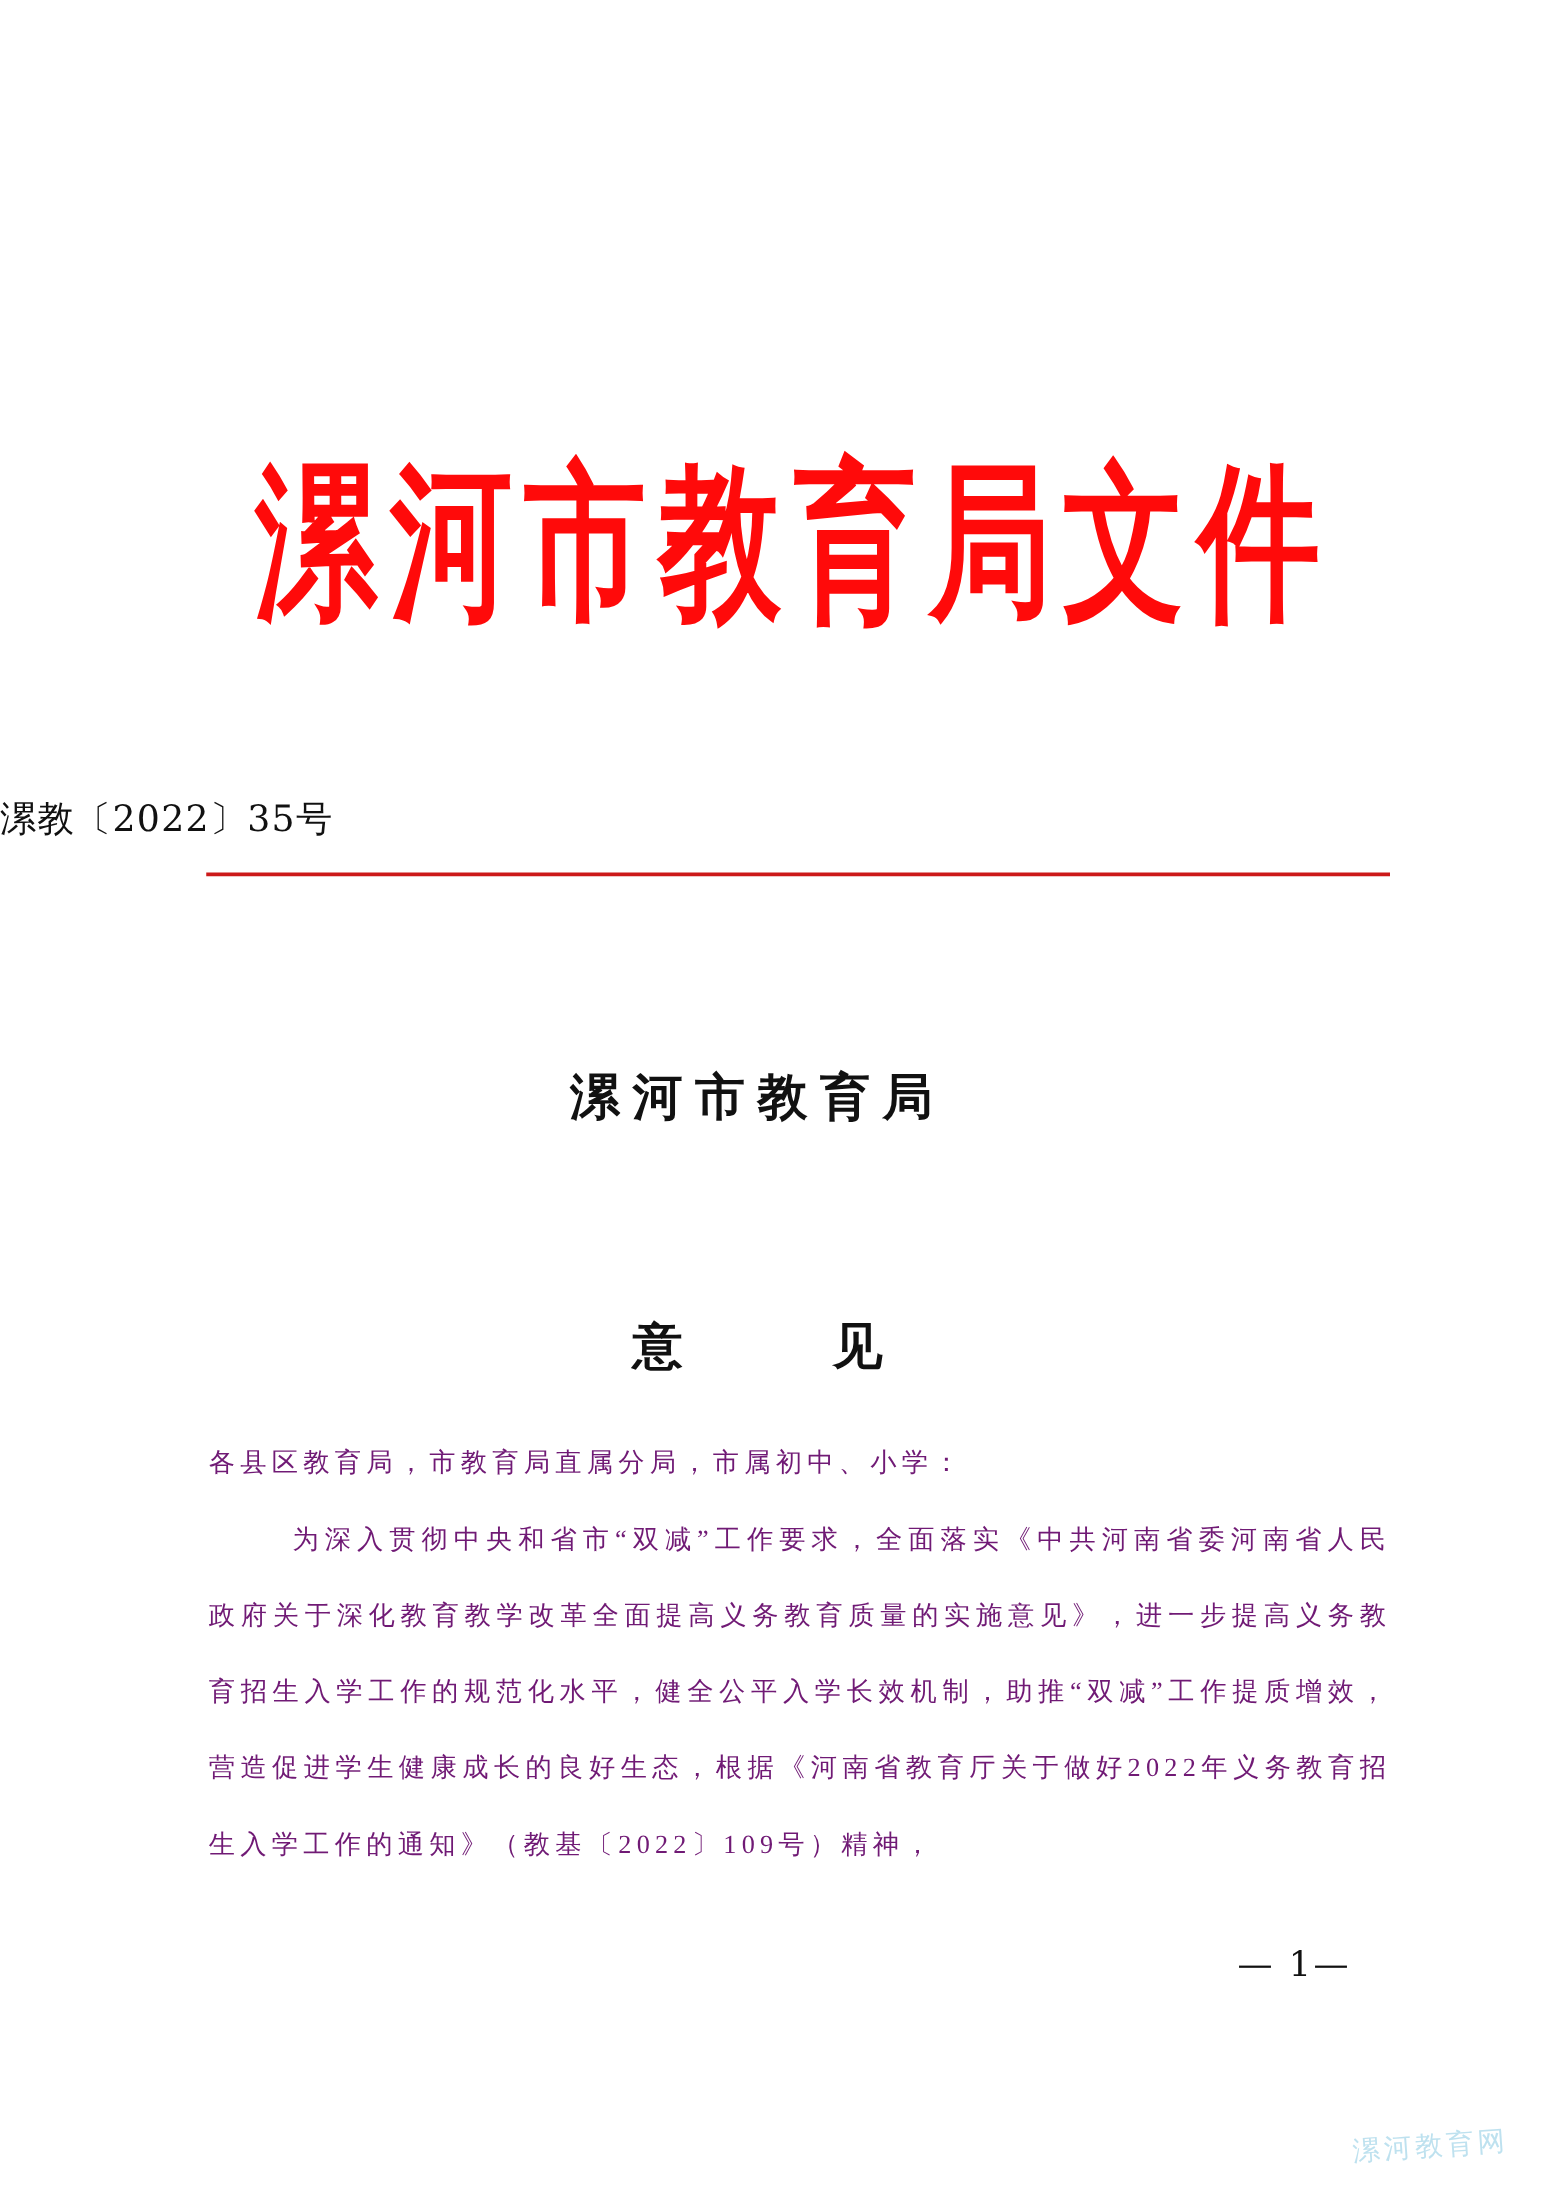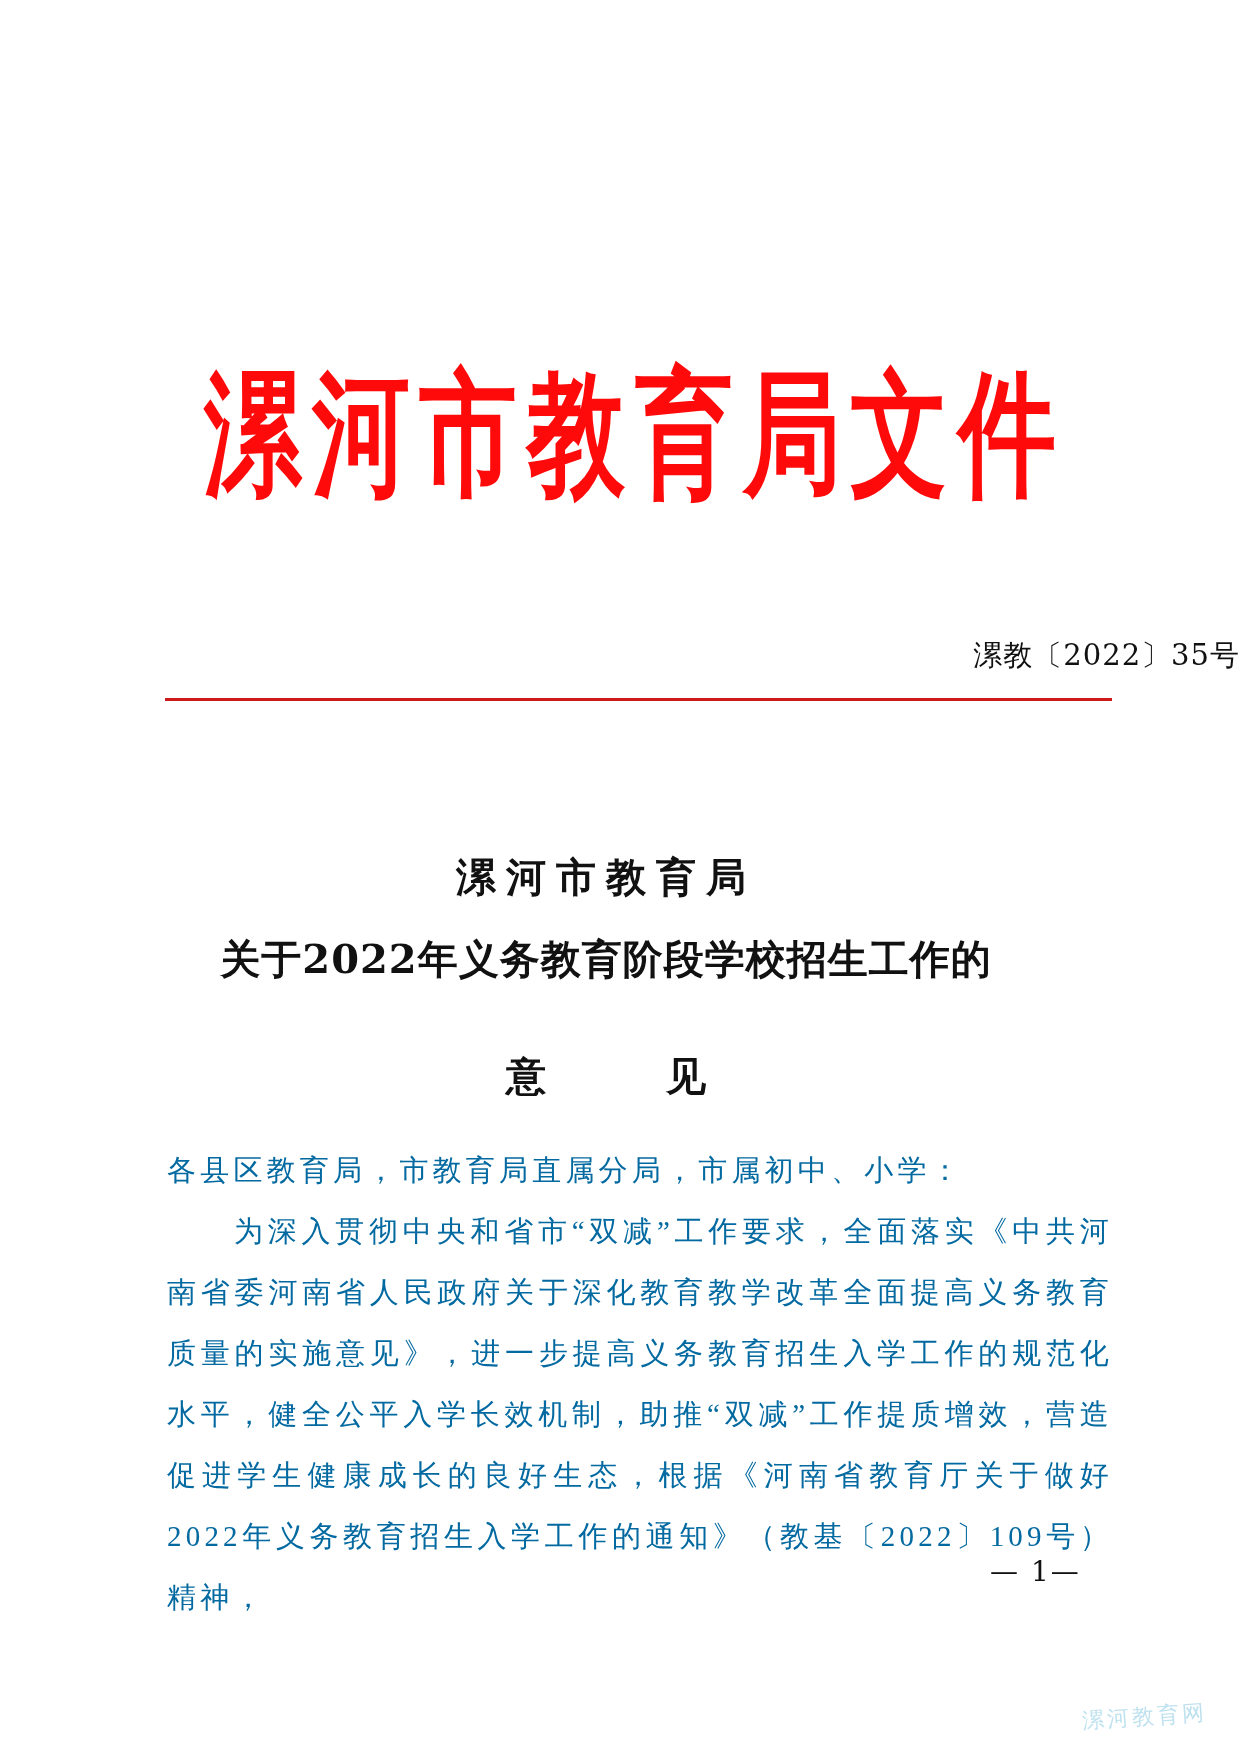--- a/index.html
+++ b/index.html
@@ -11,37 +11,37 @@
   .red-title {
     position: absolute; left: 200px; top: 360px; width: 860px; height: 150px;
     display: flex; justify-content: space-between; align-items: center;
   }
   .red-title span {
     display: inline-block; color: #ff0a0a; font-family: "DejaVu Sans", sans-serif;
     font-size: 106px; font-weight: bold; line-height: 1; transform: scaleY(1.28) scaleX(0.92);
     width: 106px; text-align: center;
   }
   .doc-number {
-    position: absolute; left: 0; width: 1240px; top: 636px; text-align: right;
+    position: absolute; left: 0; width: 1240px; top: 636px; text-align: left;
     font-size: 29px; letter-spacing: 1px; color: #111;
   }
   .red-rule {
     position: absolute; left: 165px; top: 698px; width: 947px; height: 3px; background: #cc1a1a;
   }
   .heading {
     position: absolute; left: 0; width: 1212px; text-align: center;
     font-weight: bold; font-size: 40px; color: #111; font-family: "DejaVu Serif", serif;
   }
   .h1 { top: 850px; letter-spacing: 10px; }
   .h2 { top: 932px; letter-spacing: 1px; }
   .h3 { top: 1014px; margin-top: 35px; }
   .h3 .gap { display: inline-block; width: 120px; }
   .body-text {
     position: absolute; left: 167px; top: 1140px; width: 946px;
-    font-size: 29px; line-height: 61px; letter-spacing: 4.2px; color: #0369a1; text-align: justify;
+    font-size: 21px; line-height: 61px; letter-spacing: 4.2px; color: #701a75; text-align: justify;
   }
   .body-text p { margin: 0; }
   .indent { text-indent: 67px; font-family: Liberation Serif, serif; }
   .page-num {
     position: absolute; left: 990px; top: 1555px; font-size: 28px; color: #111;
     font-family: "DejaVu Serif", serif; letter-spacing: 2px;
   }
   .watermark {
     position: absolute; left: 1082px; top: 1702px; font-size: 22px; color: #a9d8ea;
     transform: rotate(-4deg); letter-spacing: 3px; opacity: 0.75; font-family: "DejaVu Sans", sans-serif;
@@ -61,21 +61,20 @@
     <span>局</span>
     <span>文</span>
     <span>件</span>
   </div>
 
   <div class="doc-number">漯教〔2022〕35号</div>
 
   <div class="red-rule"></div>
 
   <div class="heading h1">漯河市教育局</div>
-  <div class="heading h2">关于2022年义务教育阶段学校招生工作的</div>
   <div class="heading h3">
     <span>意</span><span class="gap"></span><span>见</span>
   </div>
 
   <div class="body-text">
     <p>各县区教育局，市教育局直属分局，市属初中、小学：</p>
     <p class="indent">为深入贯彻中央和省市“双减”工作要求，全面落实《中共河南省委河南省人民政府关于深化教育教学改革全面提高义务教育质量的实施意见》，进一步提高义务教育招生入学工作的规范化水平，健全公平入学长效机制，助推“双减”工作提质增效，营造促进学生健康成长的良好生态，根据《河南省教育厅关于做好2022年义务教育招生入学工作的通知》（教基〔2022〕109号）精神，</p>
   </div>
 
   <div class="page-num">— 1—</div>

